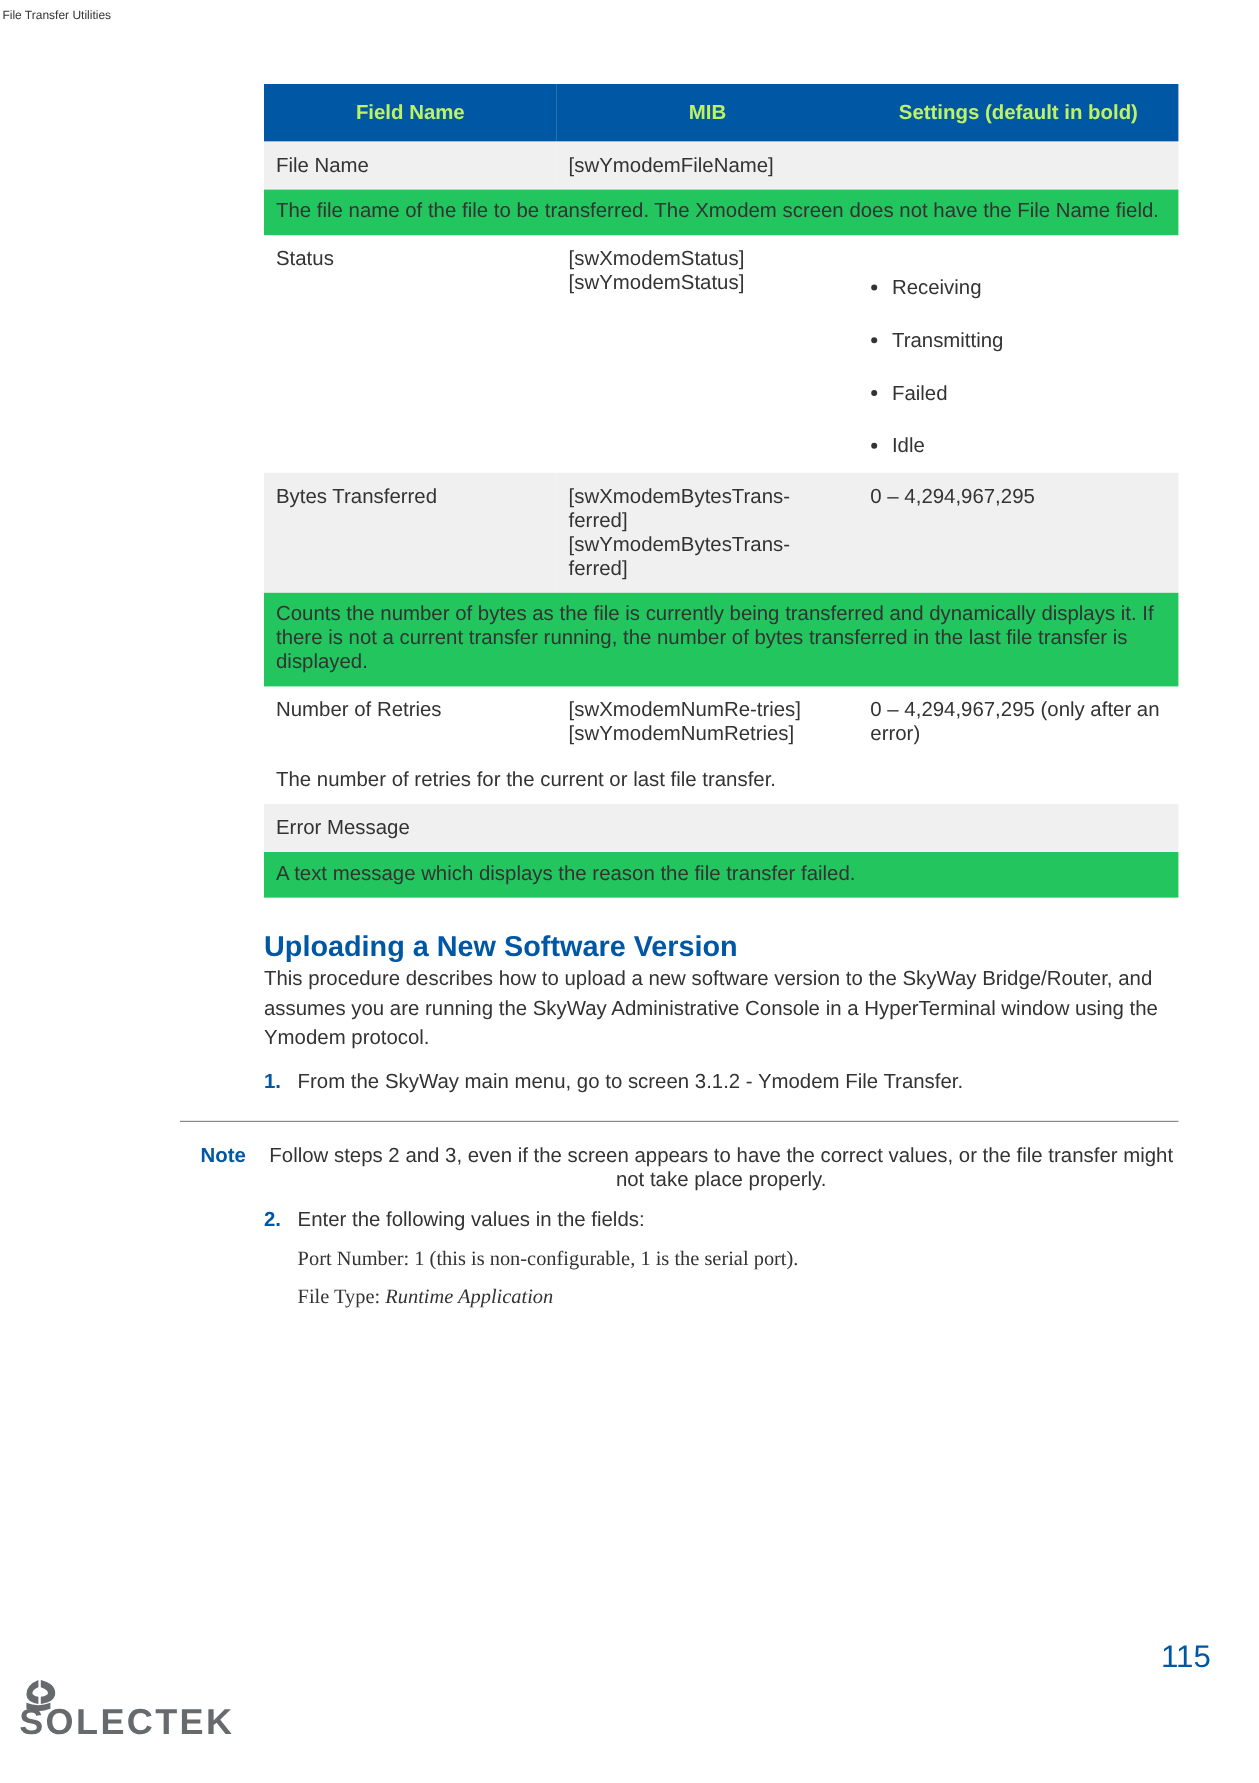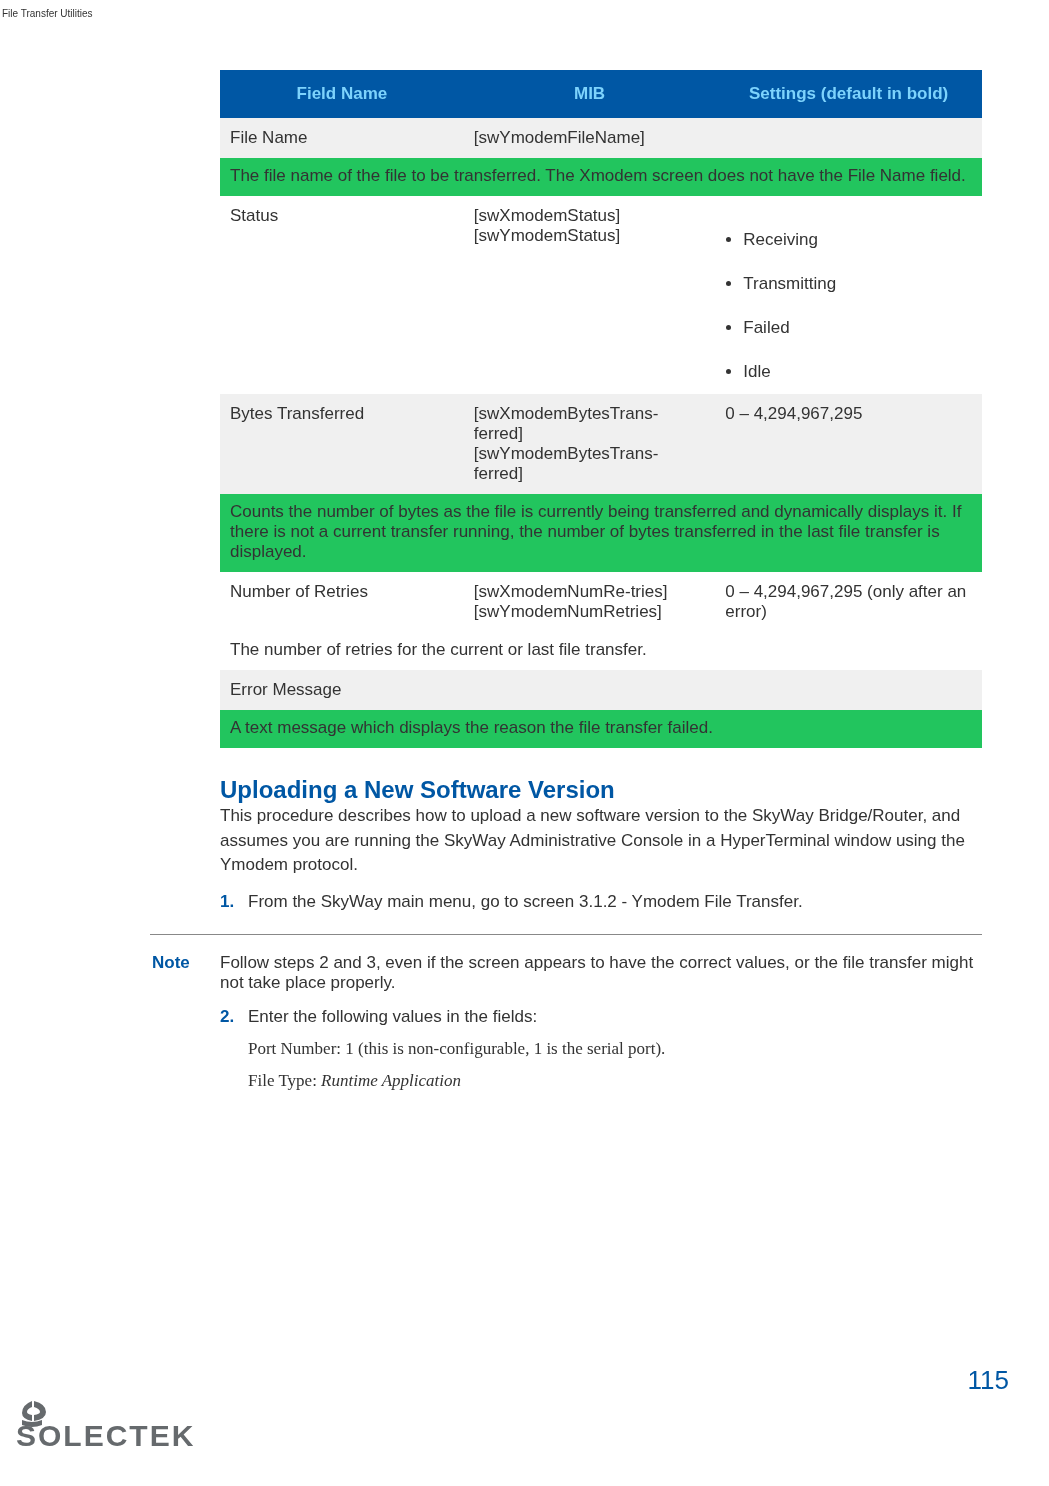--- a/index.html
+++ b/index.html
@@ -24,21 +24,21 @@
       top: 70px;
       left: 220px;
       width: 762px;
     }
     .main-table {
       width: 100%;
       border-collapse: collapse;
     }
     .main-table th {
       background-color: #0057a4;
-      color: #7dd3fc;
+      color: #bef264;
       font-weight: bold;
       padding: 14px 10px;
       text-align: center;
       font-size: 17px;
     }
     .main-table th:first-child {
       width: 32%;
     }
     .main-table th:nth-child(2) {
       width: 33%;
@@ -108,20 +108,21 @@
     .note-divider {
       border-top: 1px solid #888;
       margin-top: 22px;
       margin-left: -70px;
       width: 832px;
     }
     .note-section {
       display: flex;
       margin-top: 18px;
       margin-left: -68px;
+      text-align: center;
     }
     .note-label {
       color: #0057a4;
       font-weight: bold;
       font-family: Arial, Helvetica, sans-serif;
       font-size: 17px;
       width: 68px;
       flex-shrink: 0;
     }
     .note-body {

